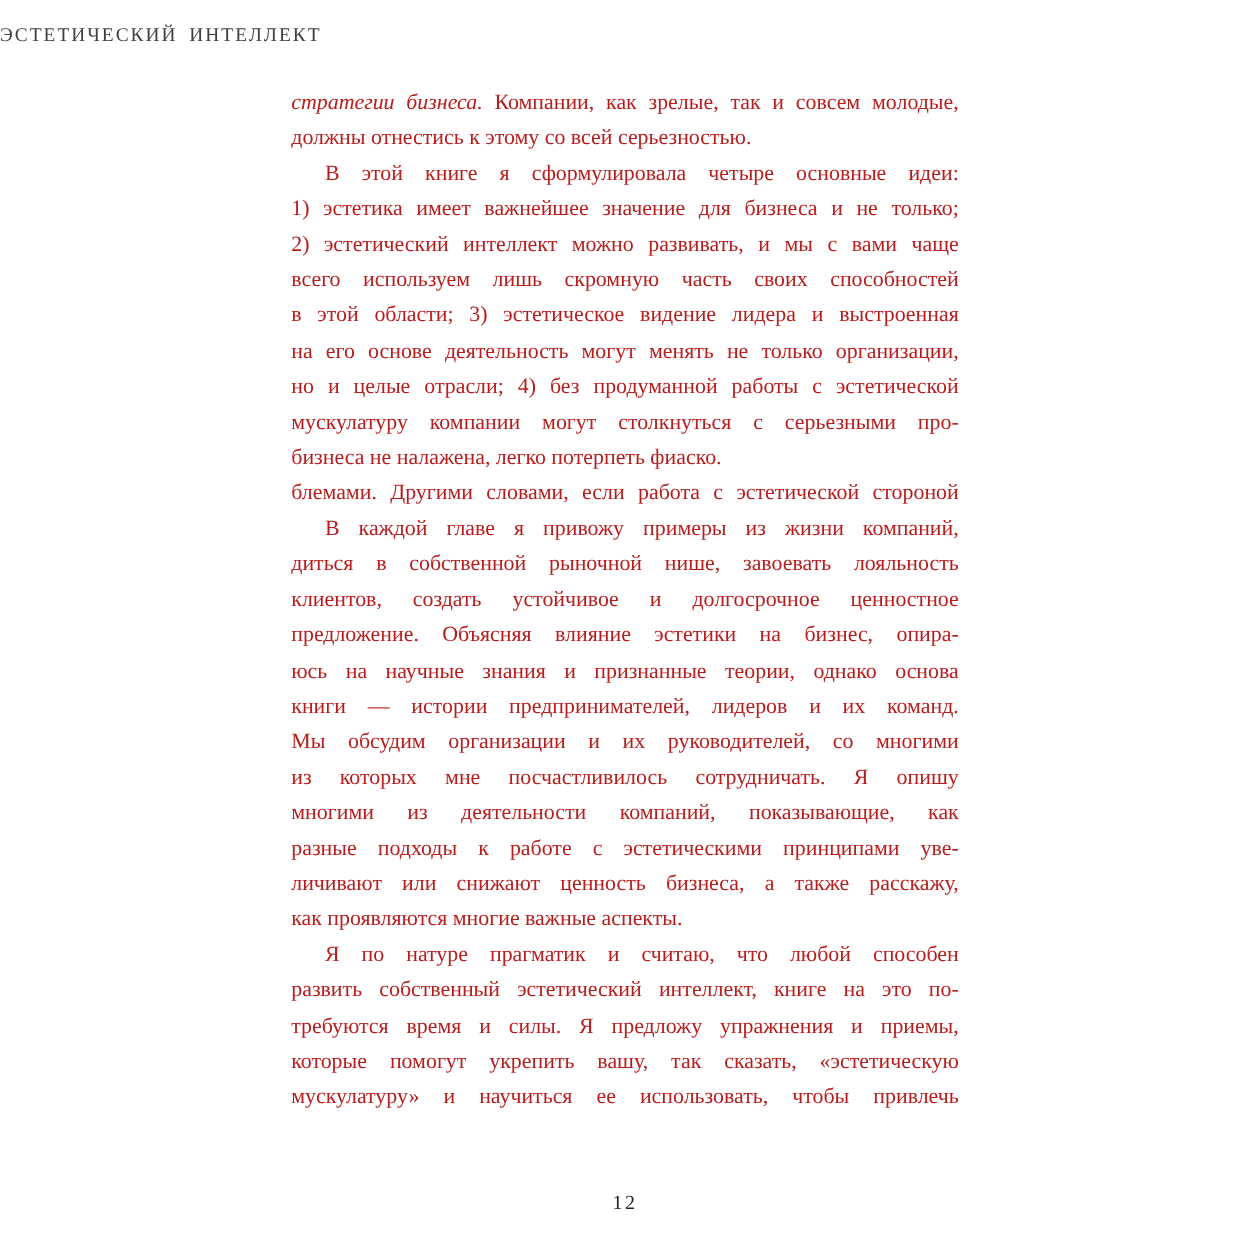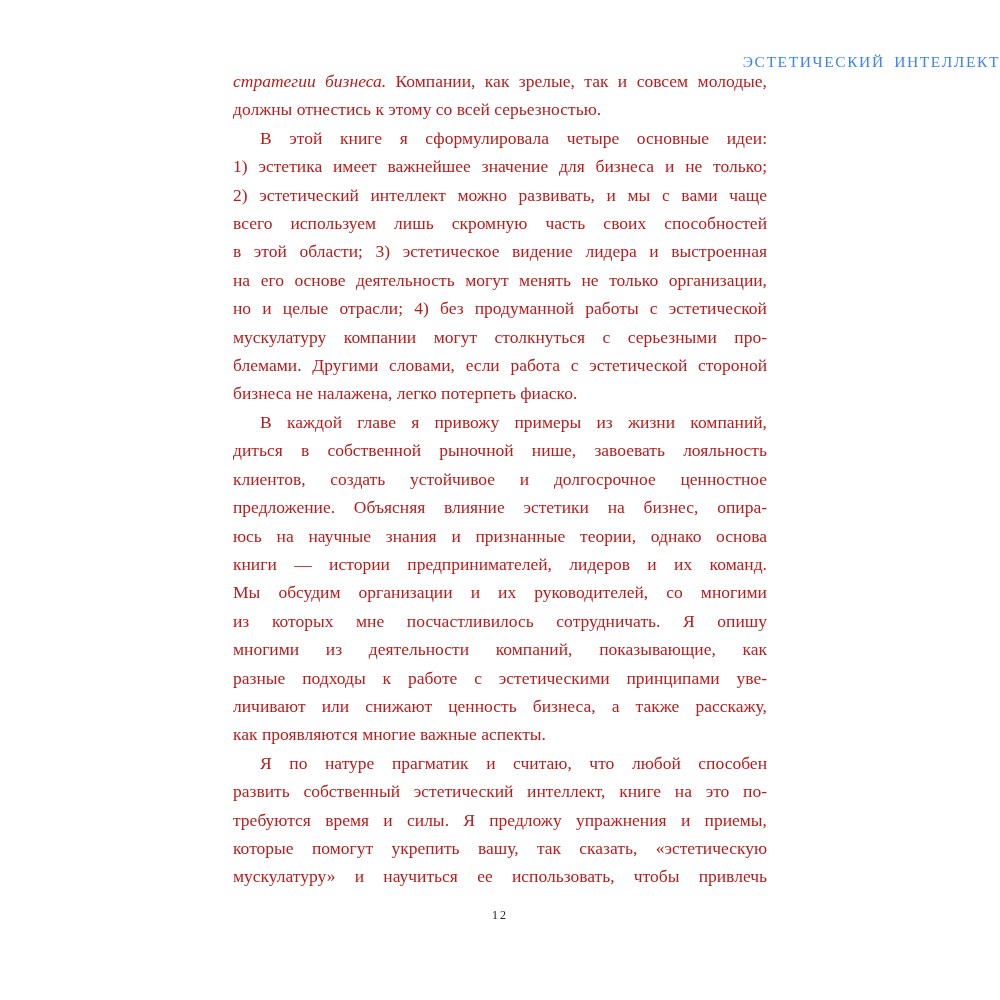--- a/index.html
+++ b/index.html
@@ -15,26 +15,25 @@
     width: 1000px;
     height: 1000px;
     background: #ffffff;
     color: #1e1e1e;
   }
   .running-header {
     position: absolute;
     top: 20px;
     left: 0;
     width: 100%;
-    text-align: right;
+    text-align: left;
     font-size: 15.5px;
     letter-spacing: 1.6px;
-    color: #3b82f6;
+    color: #404040;
     word-spacing: 4px;
-    margin-top: 33px;
   }
   .text-column {
     position: absolute;
     left: 233px;
     top: 67px;
     width: 534px;
     font-size: 17.5px;
     line-height: 28.4px;
     color: #b91c1c;
   }
@@ -47,25 +46,25 @@
     text-align-last: left;
   }
   .line.indent {
     padding-left: 27px;
   }
   .line i {
     font-style: italic;
   }
   .page-number {
     position: absolute;
-    top: 908px;
+    top: 954px;
     left: 0;
     width: 100%;
     text-align: center;
-    font-size: 12px;
+    font-size: 16px;
     letter-spacing: 2px;
     color: #242424;
   }
 </style>
 </head>
 <body>
 
 <div class="page">
   <div class="running-header">ЭСТЕТИЧЕСКИЙ ИНТЕЛЛЕКТ</div>
 
@@ -76,22 +75,22 @@
       </div>
       <div class="paragraph">
         <div class="line indent">В этой книге я сформулировала четыре основные идеи:</div>
         <div class="line">1) эстетика имеет важнейшее значение для бизнеса и не только;</div>
         <div class="line">2) эстетический интеллект можно развивать, и мы с вами чаще</div>
         <div class="line">всего используем лишь скромную часть своих способностей</div>
         <div class="line">в этой области; 3) эстетическое видение лидера и выстроенная</div>
         <div class="line">на его основе деятельность могут менять не только организации,</div>
         <div class="line">но и целые отрасли; 4) без продуманной работы с эстетической</div>
         <div class="line">мускулатуру компании могут столкнуться с серьезными про-</div>
+        <div class="line para-end">бизнеса не налажена, легко потерпеть фиаско.</div>
         <div class="line">блемами. Другими словами, если работа с эстетической стороной</div>
-        <div class="line para-end">бизнеса не налажена, легко потерпеть фиаско.</div>
       </div>
       <div class="paragraph">
         <div class="line indent">В каждой главе я привожу примеры из жизни компаний,</div>
         <div class="line">диться в собственной рыночной нише, завоевать лояльность</div>
         <div class="line">клиентов, создать устойчивое и долгосрочное ценностное</div>
         <div class="line">предложение. Объясняя влияние эстетики на бизнес, опира-</div>
         <div class="line">юсь на научные знания и признанные теории, однако основа</div>
         <div class="line">книги — истории предпринимателей, лидеров и их команд.</div>
         <div class="line">Мы обсудим организации и их руководителей, со многими</div>
         <div class="line">из которых мне посчастливилось сотрудничать. Я опишу</div>

